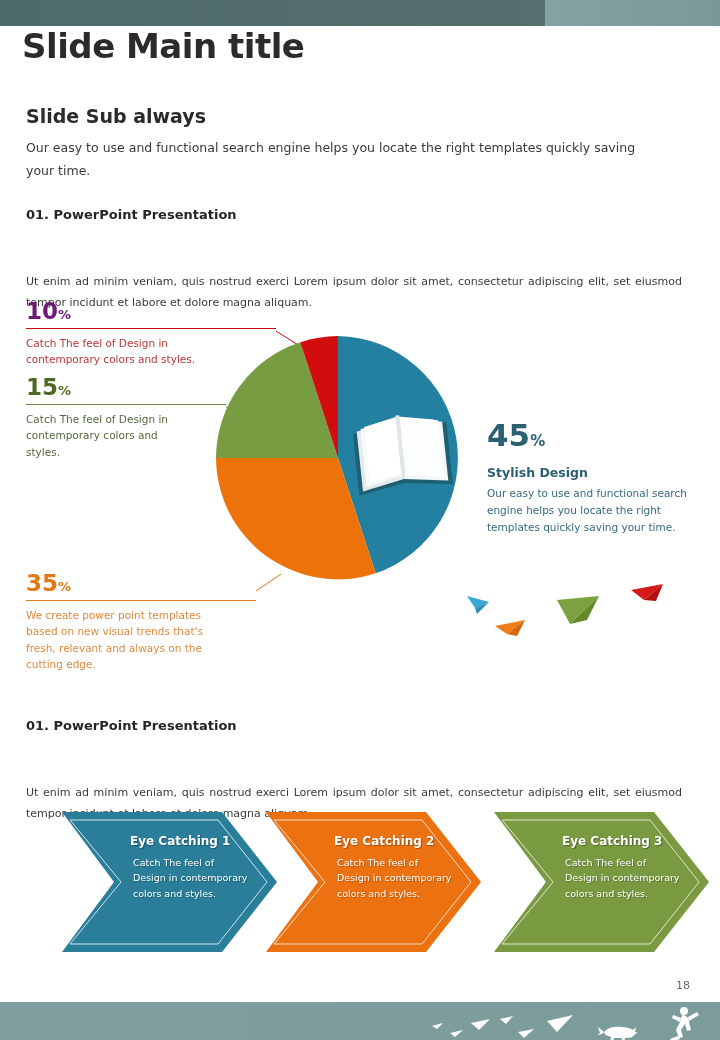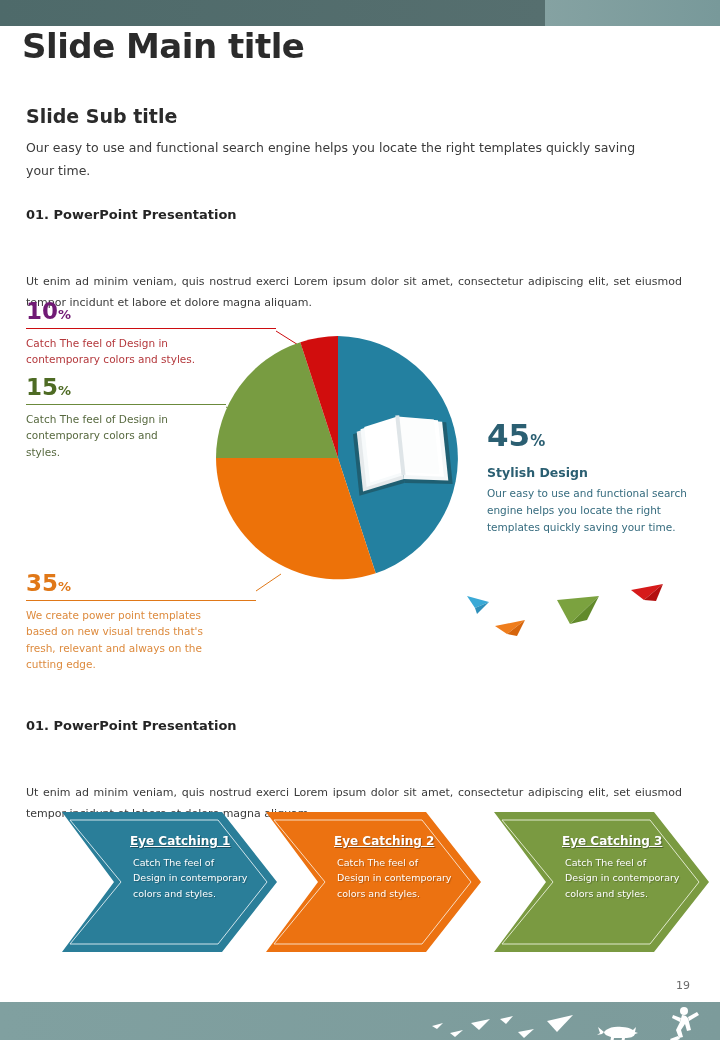--- a/index.html
+++ b/index.html
@@ -72,21 +72,21 @@
   .leaders { position:absolute; left:0; top:0; width:720px; height:1040px; pointer-events:none; }
 
   
   .planes { position:absolute; left:445px; top:578px; width:230px; height:70px; }
 
   
   .chev-row { position:absolute; left:0; top:812px; width:720px; height:150px; }
   .chev { position:absolute; width:215px; height:140px; }
   .chev .inner-text { position:absolute; left:68px; top:22px; width:118px; color:#fff; }
   .chev .c-title { font-size:12px; font-weight:bold; line-height:1.25;
-                   text-shadow:1px 1px 1px rgba(0,0,0,.35);text-decoration:underline; }
+                   text-shadow:1px 1px 1px rgba(0,0,0,.35); }
   .chev .c-desc  { font-size:9.5px; line-height:1.62; margin-top:6px; padding-left:3px;
                    text-shadow:1px 1px 1px rgba(0,0,0,.25); }
   #chev1 { left:62px; }
   #chev2 { left:266px; }
   #chev3 { left:494px; }
 
   
   .pagenum { position:absolute; right:30px; top:979px; font-size:11px; color:#6a6a6a; }
   .footer  { position:absolute; left:0; top:1002px; width:720px; height:38px;
              background: linear-gradient(to right, #80a0a0, #7c9b9b); overflow:hidden; }
@@ -95,21 +95,21 @@
 <body>
 
 <div class="slide">
 
   <div class="topbar">
     <div class="topbar-left"></div>
     <div class="topbar-right"></div>
   </div>
 
   <div class="main-title">Slide Main title</div>
-  <div class="sub-title">Slide Sub title</div>
+  <div class="sub-title">Slide Sub always</div>
   <div class="sub-desc">Our easy to use and functional search engine helps you locate the right templates quickly saving your time.</div>
 
   <div class="sec-head" id="sec1-head">01. PowerPoint Presentation</div>
   <div class="sec-body" id="sec1-body">Ut enim ad minim veniam, quis nostrud exerci   Lorem ipsum dolor sit amet, consectetur adipiscing elit, set eiusmod tempor incidunt et labore et dolore magna aliquam.</div>
 
   <svg class="leaders" viewBox="0 0 720 1040">
     <path d="M276,331 L303,348" stroke="#cc0c10" stroke-width="1" fill="none"></path>
     <path d="M226,407 L258,425" stroke="#6b8a3c" stroke-width="1" fill="none"></path>
     <path d="M256,591 L281,574" stroke="#e07818" stroke-width="1" fill="none"></path>
   </svg>
@@ -216,21 +216,21 @@
         <path d="M0,0 L160,0 L215,70 L160,140 L0,140 L52,70 Z" fill="#7a9a41"></path>
         <path d="M8,8 L156,8 L205,70 L156,132 L8,132 L59,70 Z" fill="none" stroke="#e0e9cd" stroke-width="1"></path>
       </svg>
       <div class="inner-text">
         <div class="c-title">Eye Catching 3</div>
         <div class="c-desc">Catch The feel of Design in  contemporary colors and styles.</div>
       </div>
     </div>
   </div>
 
-  <div class="pagenum">19</div>
+  <div class="pagenum">18</div>
 
   <div class="footer">
     <svg width="720" height="38" viewBox="0 0 720 38">
       <g fill="#ffffff">
         <path d="M432,24 L443,21 L437,27 Z"></path>
         <path d="M450,31 L463,28 L455,35 Z"></path>
         <path d="M471,21 L490,17 L479,28 Z"></path>
         <path d="M500,17 L513,14 L506,22 Z"></path>
         <path d="M518,30 L534,27 L524,36 Z"></path>
         <path d="M547,19 L573,13 L557,30 Z"></path>

